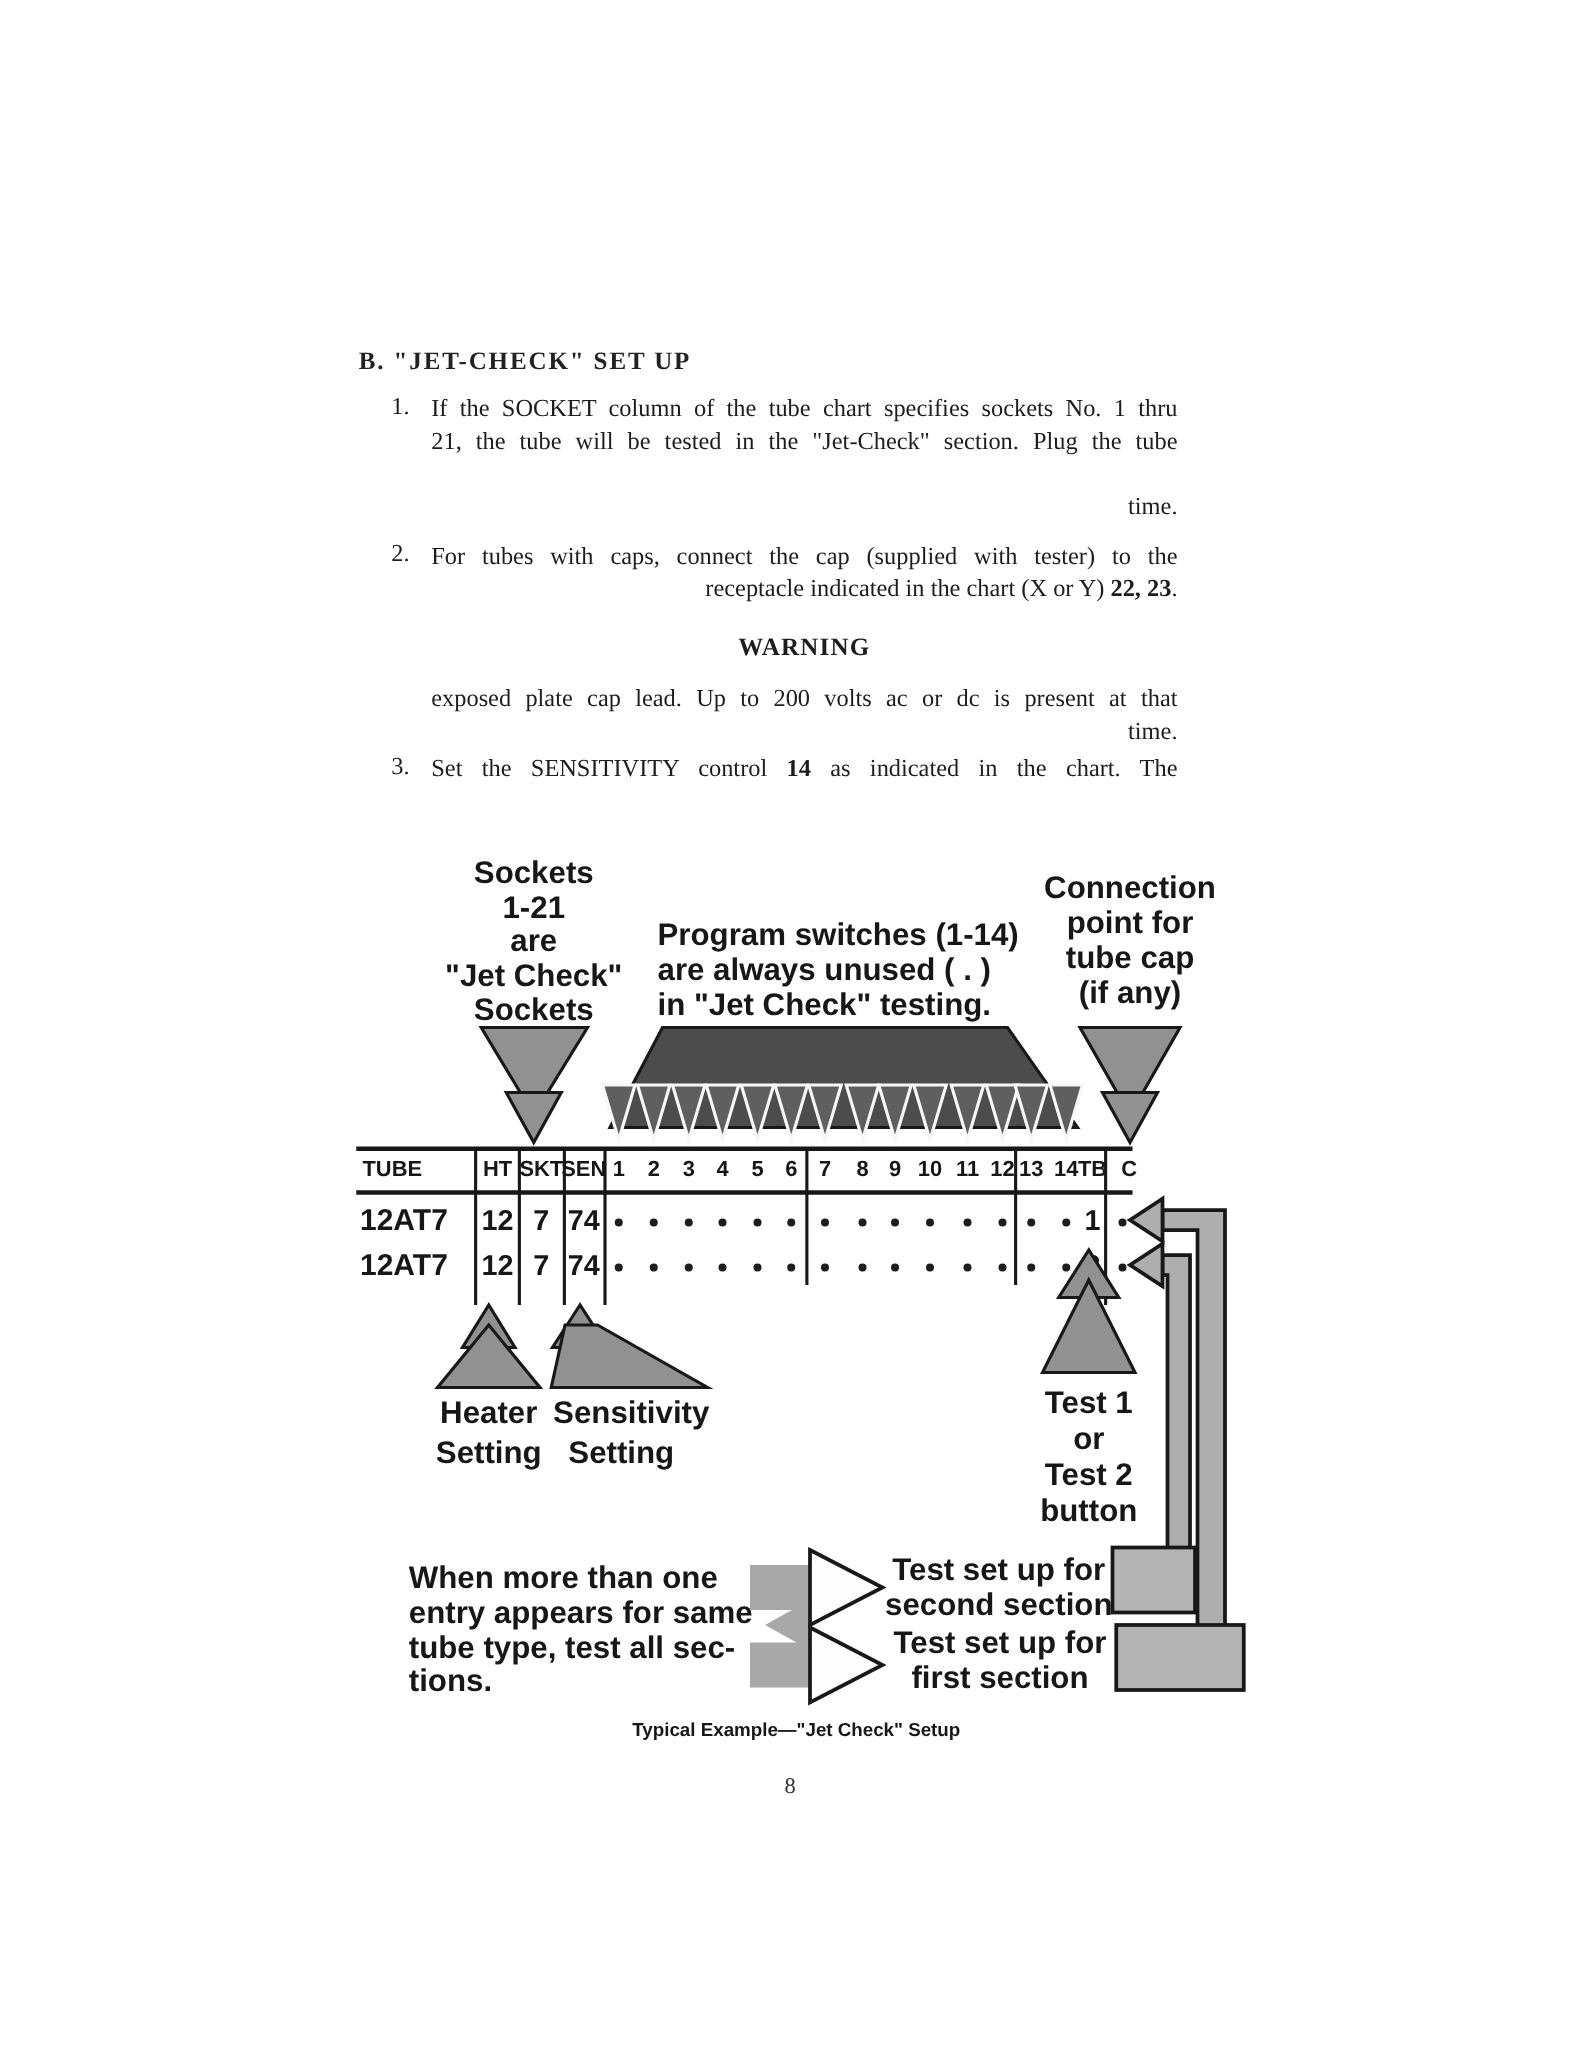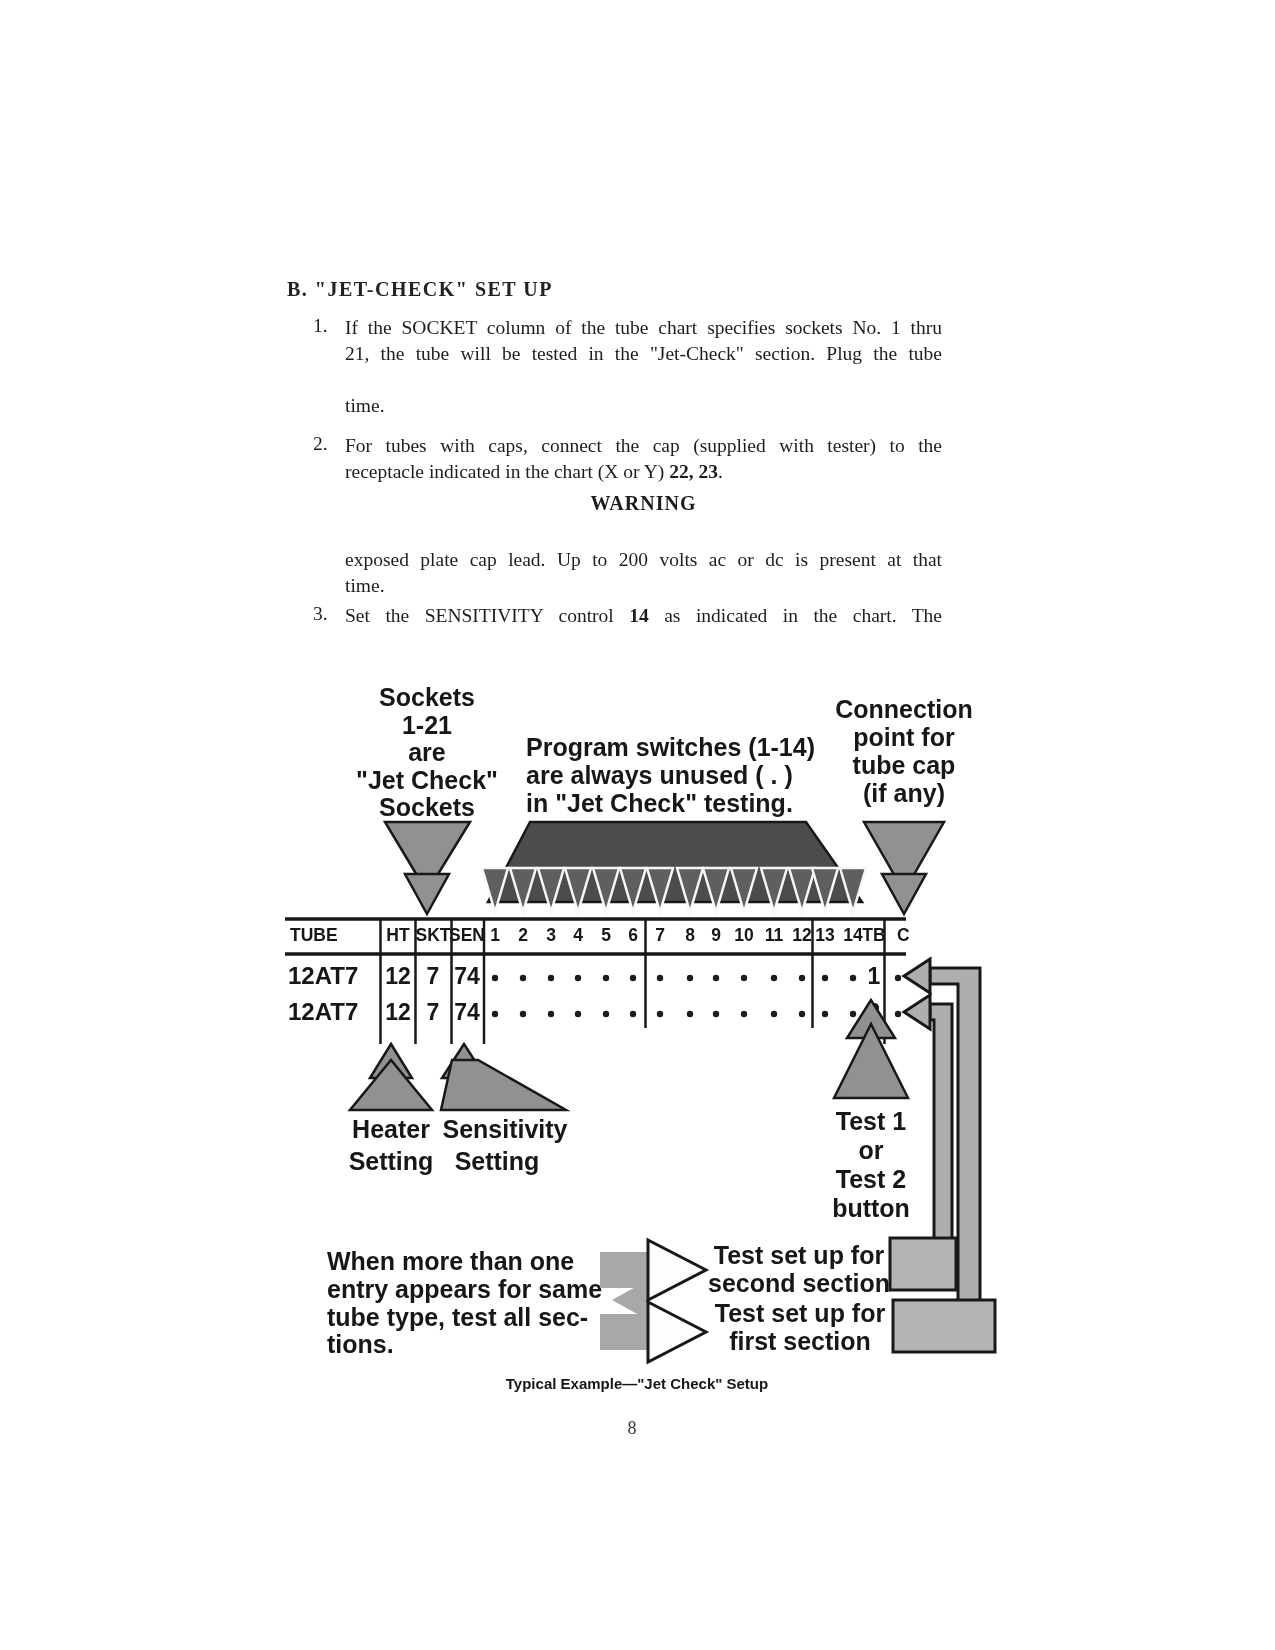--- a/index.html
+++ b/index.html
@@ -2,24 +2,24 @@
 <html><head>
 <meta charset="utf-8">
 <style>
   html,body{margin:0;padding:0;background:#ffffff;}
   #page{position:relative;width:1275px;height:1650px;background:#ffffff;overflow:hidden;
         font-family:"Liberation Serif",serif;color:#1d1d1d;}
   .abs{position:absolute;}
   .heading{font:700 20px "Liberation Serif",serif;letter-spacing:1.5px;color:#222;}
   .num{position:absolute;left:313px;font:19.5px "Liberation Serif",serif;color:#1d1d1d;}
   .bodyline{position:absolute;left:345px;width:597px;font:19.5px/26px "Liberation Serif",serif;
-            color:#1d1d1d;white-space:nowrap;}
+            color:#1d1d1d;white-space:nowrap;text-align:right;}
   .just{white-space:normal;text-align:justify;text-align-last:justify;}
   .center{text-align:center;white-space:normal;}
-  .wtitle{font:700 20px "Liberation Serif",serif;letter-spacing:1px;}
+  .wtitle{font:700 20px "Liberation Serif",serif;letter-spacing:1px;margin-top:15px;}
   svg text{fill:#171717;}
   .lbl{font:700 25px "Liberation Sans",sans-serif;}
   .th{font:700 17.5px "Liberation Sans",sans-serif;}
   .td{font:600 23px "Liberation Sans",sans-serif;}
   .tube{font:600 24px "Liberation Sans",sans-serif;}
   .cap{font:700 15px "Liberation Sans",sans-serif;}
   .pg{font:400 18px "Liberation Serif",serif;fill:#333;}
   .shape{stroke:#181818;stroke-width:2.5;}
   .pipe{fill:#aeaeae;stroke:#181818;stroke-width:3;}
   .blk{fill:#b4b4b4;stroke:#181818;stroke-width:3;}

